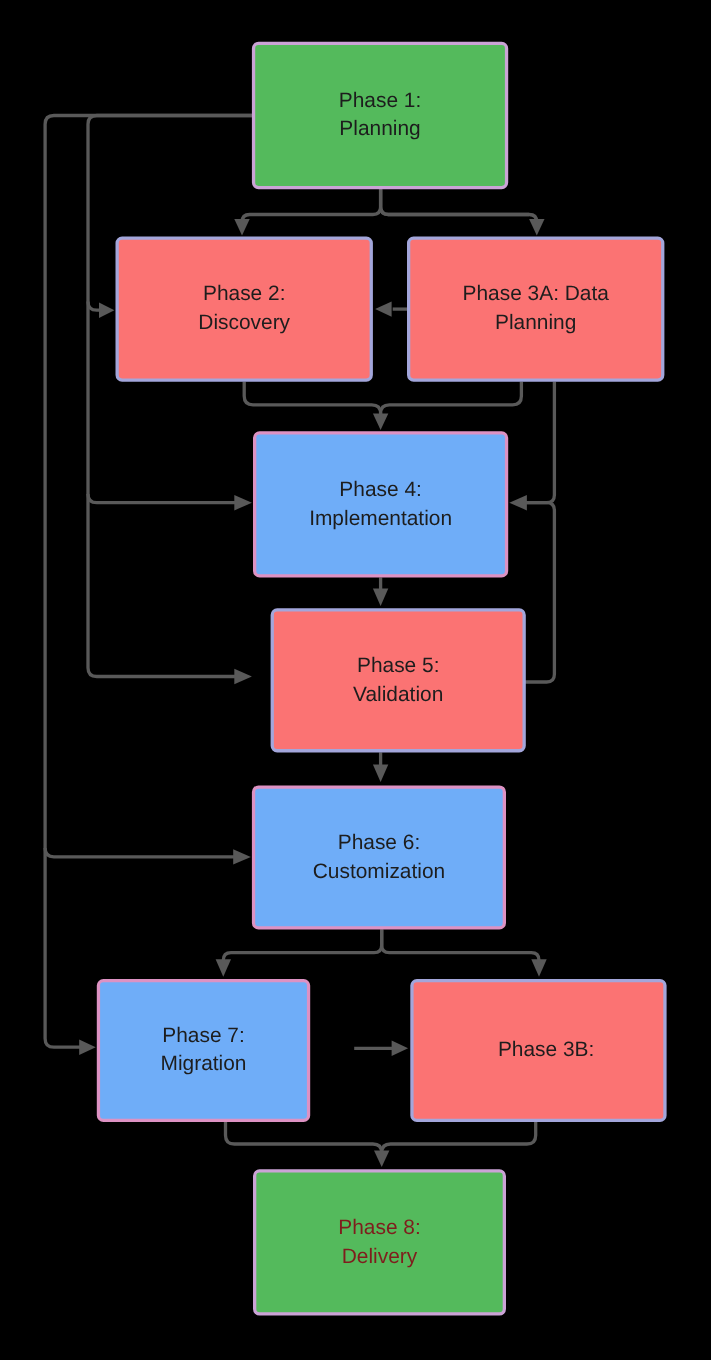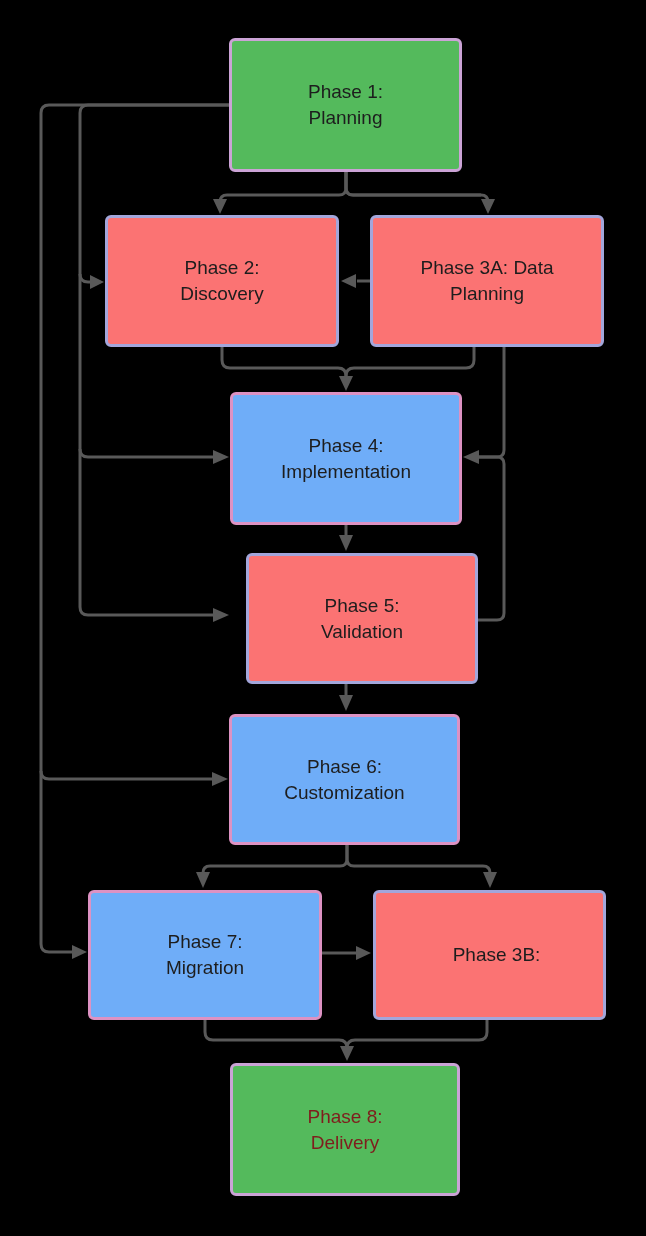--- a/index.html
+++ b/index.html
@@ -19,21 +19,21 @@
     text-align:center; font-size:19px; line-height:26px; color:#1d1d1d;
   }
   .node span { display:block; }
   
   .n-phase1  { left:229px; top:38px;   width:233px; height:134px; }
   .n-phase2  { left:105px; top:215px;  width:234px; height:132px; }
   .n-phase3a { left:370px; top:215px;  width:234px; height:132px; }
   .n-phase4  { left:230px; top:392px;  width:232px; height:133px; }
   .n-phase5  { left:246px; top:553px;  width:232px; height:131px; }
   .n-phase6  { left:229px; top:714px;  width:231px; height:131px; }
-  .n-phase7  { left:88px;  top:890px;  width:234px; height:130px; }
+  .n-phase7  { left:88px;  top:890px;  width:194px; height:130px; }
   .n-phase3b { left:373px; top:890px;  width:233px; height:130px; }
   .n-phase8  { left:230px; top:1063px; width:230px; height:133px; }
 </style>
 </head>
 <body style="background: rgb(0, 0, 0);">
 
 <div class="stage">
 
   <svg class="edges" width="646" height="1236" viewBox="0 0 646 1236">
 

